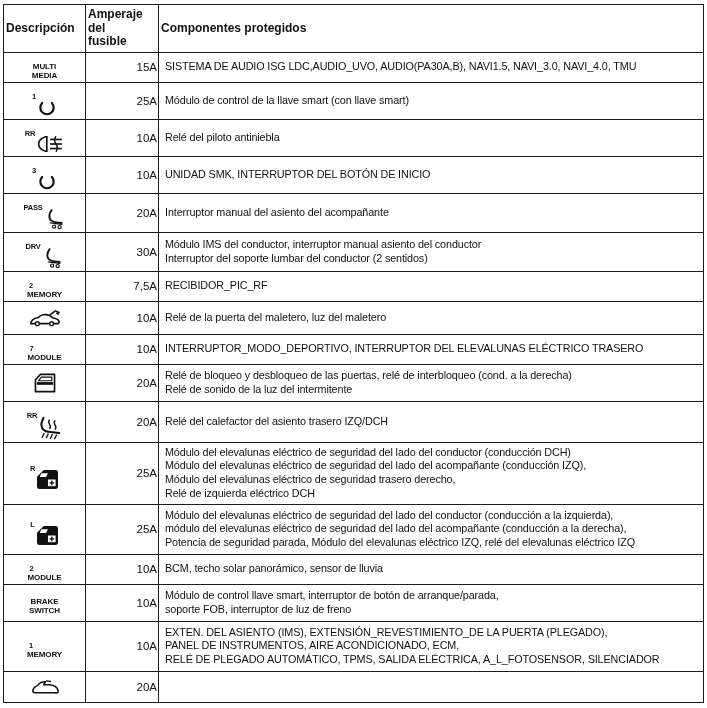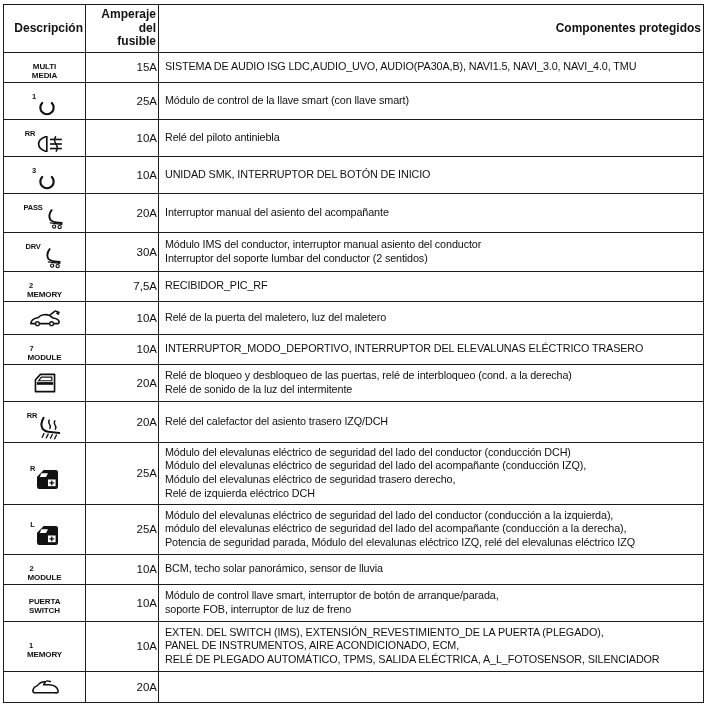--- a/index.html
+++ b/index.html
@@ -2,21 +2,21 @@
 <html><head>
 <meta charset="utf-8">
 <style>
   html,body{margin:0;padding:0;background:#ffffff;}
   body{width:707px;height:708px;overflow:hidden;font-family:"Liberation Sans",sans-serif;color:#111;}
   .page{padding:4px 3px 0 3px;}
   table{border-collapse:collapse;width:701px;table-layout:fixed;}
   col.c1{width:82px;}
   col.c2{width:73px;}
   th,td{border:1.6px solid #1c1c1c;vertical-align:middle;overflow:hidden;}
-  thead th{font-size:12px;font-weight:bold;text-align:right;line-height:13.5px;padding:3px 2px;height:28px;}
+  thead th{font-size:12px;font-weight:bold;text-align:left;line-height:13.5px;padding:3px 2px;height:28px;}
   td.amp{text-align:right;font-size:11.5px;}
   td.comp{font-size:10.8px;padding:2px 6px;letter-spacing:-0.12px;}
   td.comp .line{line-height:13.6px;white-space:nowrap;}
   td.desc{text-align:center;padding:2px 0;}
   .desc-block{display:inline-flex;}
   .desc-block.has-icon{flex-direction:row;align-items:flex-start;}
   .desc-block.stacked{flex-direction:column;align-items:flex-start;}
   .desc-block.center{flex-direction:column;align-items:center;}
   .sup{font-size:7.5px;font-weight:bold;line-height:8px;letter-spacing:-0.2px;}
   .has-icon .sup{margin:0 1px 0 0;}
@@ -294,41 +294,41 @@
     </td>
     <td class="amp">10A</td>
     <td class="comp">
             <div class="line">BCM, techo solar panorámico, sensor de lluvia</div>
           </td>
   </tr>
         <tr style="height: 37px;">
     <td class="desc">
       <span class="desc-block center">
 
-        <span class="lbl">PUERTA
+        <span class="lbl">BRAKE
 SWITCH</span>
       </span>
     </td>
     <td class="amp">10A</td>
     <td class="comp">
             <div class="line">Módulo de control llave smart, interruptor de botón de arranque/parada,</div>
             <div class="line">soporte FOB, interruptor de luz de freno</div>
           </td>
   </tr>
         <tr style="height: 50px;">
     <td class="desc">
       <span class="desc-block stacked">
         <span class="sup">1</span>
 
         <span class="lbl">MEMORY</span>
       </span>
     </td>
     <td class="amp">10A</td>
     <td class="comp">
-            <div class="line">EXTEN. DEL SWITCH (IMS), EXTENSIÓN_REVESTIMIENTO_DE LA PUERTA (PLEGADO),</div>
+            <div class="line">EXTEN. DEL ASIENTO (IMS), EXTENSIÓN_REVESTIMIENTO_DE LA PUERTA (PLEGADO),</div>
             <div class="line">PANEL DE INSTRUMENTOS, AIRE ACONDICIONADO, ECM,</div>
             <div class="line">RELÉ DE PLEGADO AUTOMÁTICO, TPMS, SALIDA ELÉCTRICA, A_L_FOTOSENSOR, SILENCIADOR</div>
           </td>
   </tr>
         <tr style="height: 30px;">
     <td class="desc">
       <span class="desc-block has-icon">
 
         <span class="icon">
                 <svg width="32" height="18" viewBox="0 0 34 20">

